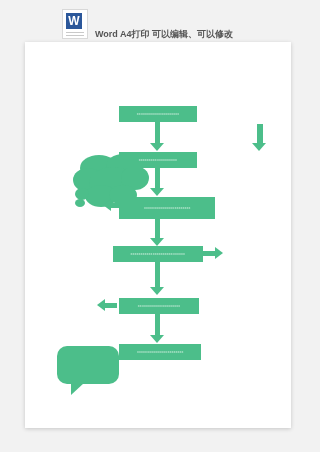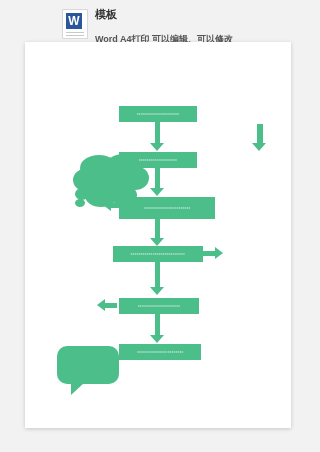--- a/index.html
+++ b/index.html
@@ -49,21 +49,21 @@
     color:#333333;
     font-weight:bold;
     line-height:13px;
     margin-top:0px;
   }
   .subtitle{
     font-size:9px;
     color:#555555;
     font-weight:bold;
     line-height:12px;
-    margin-top:12px;
+    margin-top:20px;
     white-space:nowrap;
   }
   .page-wrap{
     position:relative;
     width:270px;height:390px;
     margin:0 auto;
     margin-top:4px;
   }
   .page{
     position:absolute;left:0;top:0;
@@ -140,21 +140,20 @@
 </head>
 <body>
 
 <div class="header">
   <div class="doc-icon">
     <div class="w-block">W</div>
     <div class="ln ln1"></div>
     <div class="ln ln2"></div>
   </div>
   <div class="header-text">
-    <div class="title">模板</div>
     <div class="subtitle">Word A4打印 可以编辑、可以修改</div>
   </div>
 </div>
 
 <div class="page-wrap">
   <div class="page">
     <div class="canvas">
 
       <svg class="cloud" style="left:48px;top:108px;width:78px;height:62px;" viewBox="0 0 78 62">
         <g fill="#4cbe8a">

